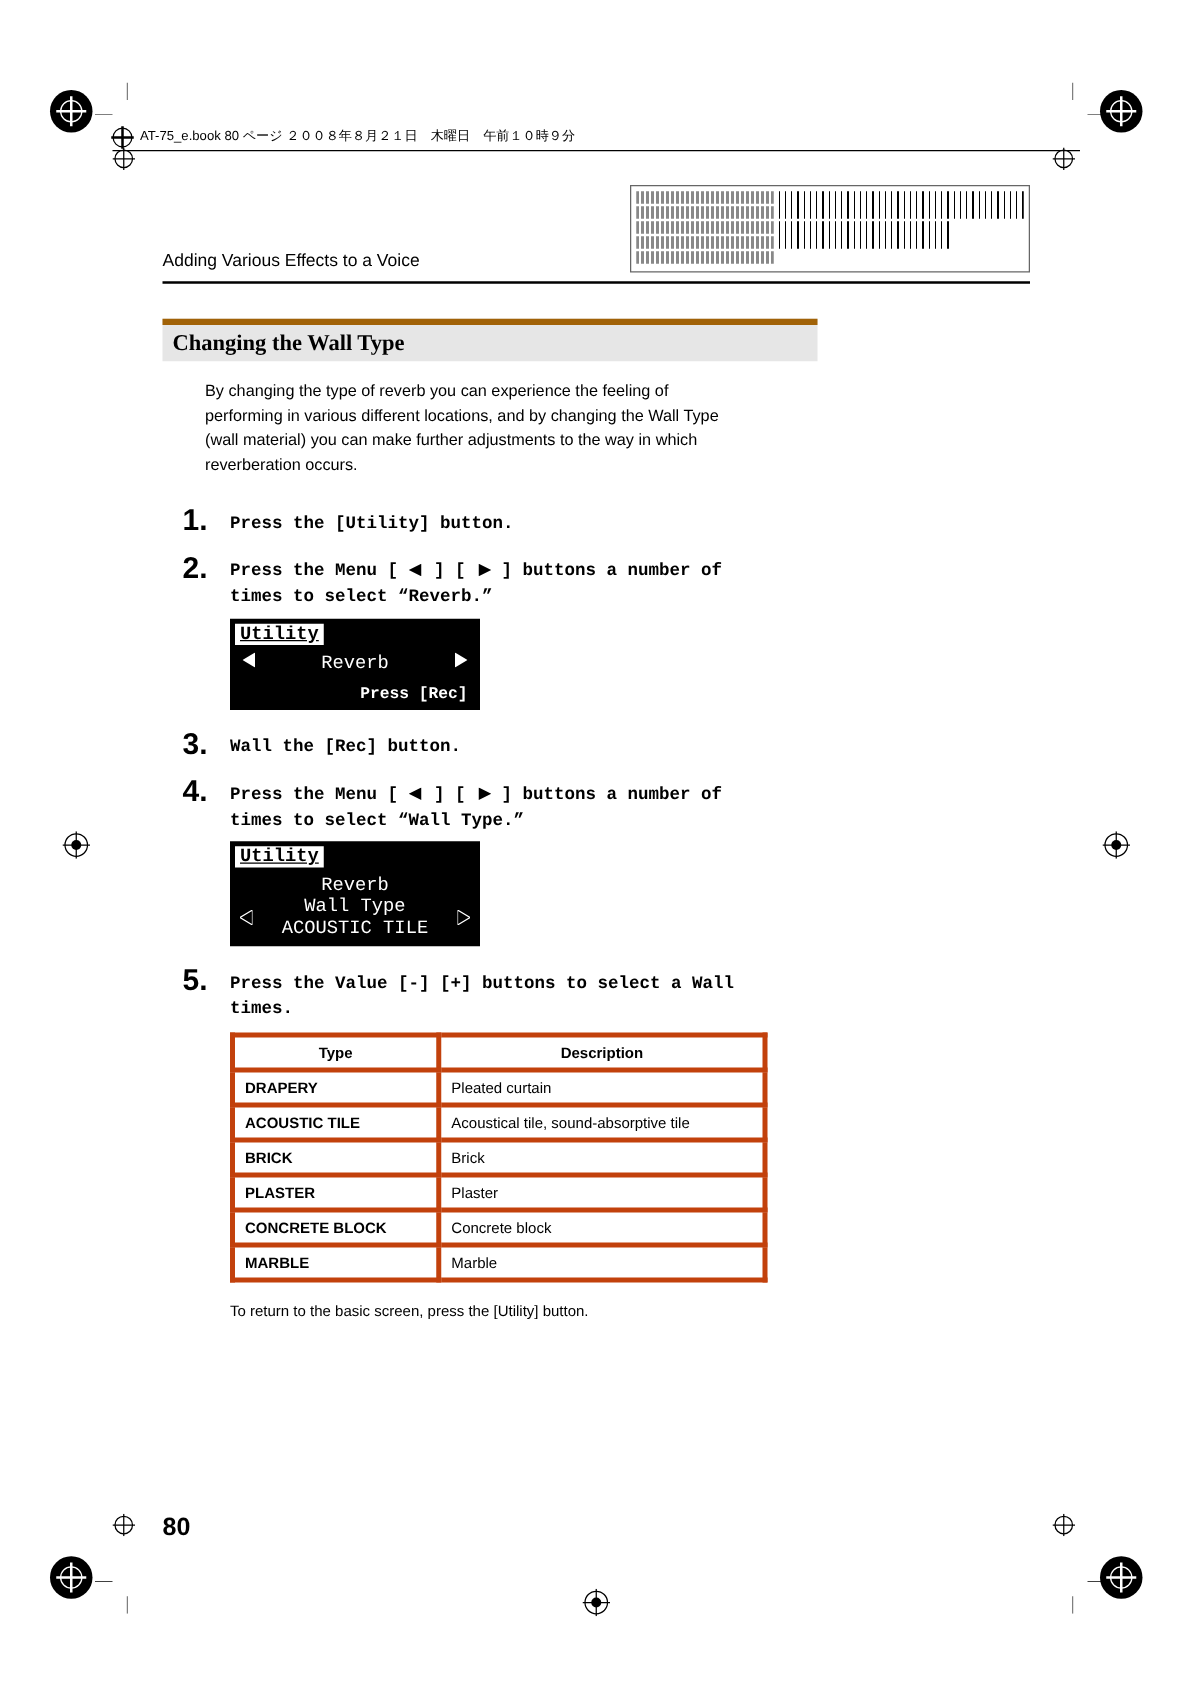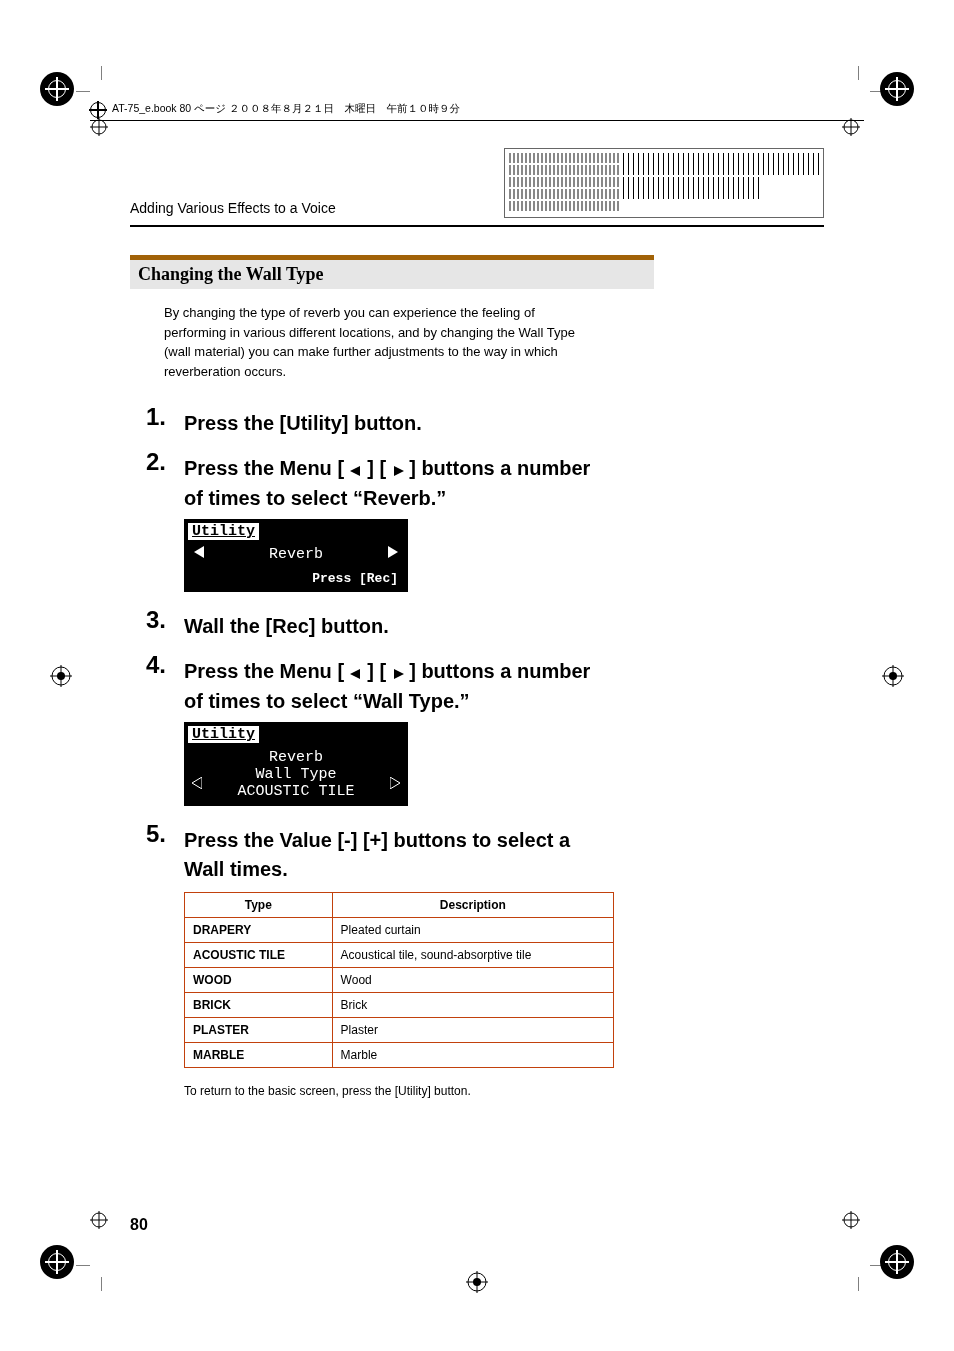--- a/index.html
+++ b/index.html
@@ -122,31 +122,31 @@
   }
   .step-num{
     font-size:24px;
     font-weight:900;
     font-family: Arial, sans-serif;
     width:36px;
     text-align:right;
     flex:0 0 auto;
   }
   .step-text{
-    font-size:20px;
+    font-size:14px;
     font-weight:bold;
-    font-family: Liberation Sans, sans-serif;
+    font-family: Liberation Mono, monospace;
     max-width:420px;
     line-height:1.45;
     padding-top:6px;
   }
   .tri{display:inline-block;vertical-align:-1px;}
   .lcd {
     margin:6px 0 14px 54px;
-    width:224px;
+    width:200px;
     background:#000;
     color:#fff;
     font-family: "Courier New", monospace;
     font-size:15px;
     padding:4px 0 6px 0;
   }
   .lcd .t{
     background:#fff;color:#000;
     display:inline-block;
     padding:0 4px;
@@ -161,40 +161,40 @@
   .lcd2 .rows .arL{position:absolute;left:8px;top:28px;}
   .lcd2 .rows .arR{position:absolute;right:8px;top:28px;}
 
   table.types{
     border-collapse:collapse;
     margin:8px 0 0 54px;
     width:430px;
     font-size:12px;
   }
   table.types th, table.types td{
-    border:1px solid #c2410c;
+    border:4px solid #c2410c;
     padding:5px 8px;
     text-align:left;
   }
   table.types th{
     font-weight:bold;
     text-align:center;
     background:#fff;
   }
   table.types td:first-child{font-weight:bold;}
   .return-note{
     margin:16px 0 0 54px;
     font-size:12px;
     font-weight:300;
   }
   .page-num{
     position:absolute;
     left:40px;
     bottom:36px;
-    font-size:16px;
+    font-size:20px;
     font-weight:900;
   }
 </style>
 </head>
 <body>
 
 <div class="reg-target big" style="left:40px;top:72px;">
     <div class="inner"></div>
   </div>
 <div class="reg-target big" style="right:40px;top:72px;">
@@ -394,32 +394,32 @@
       <tbody>
         <tr>
             <td>DRAPERY</td>
             <td>Pleated curtain</td>
           </tr>
         <tr>
             <td>ACOUSTIC TILE</td>
             <td>Acoustical tile, sound-absorptive tile</td>
           </tr>
         <tr>
-            <td>WOOD</td>
-            <td>Wood</td>
-          </tr>
-        <tr>
             <td>BRICK</td>
             <td>Brick</td>
           </tr>
         <tr>
             <td>PLASTER</td>
             <td>Plaster</td>
           </tr>
         <tr>
+            <td>CONCRETE BLOCK</td>
+            <td>Concrete block</td>
+          </tr>
+        <tr>
             <td>MARBLE</td>
             <td>Marble</td>
           </tr>
       </tbody>
     </table>
 
     <div class="return-note">To return to the basic screen, press the [Utility] button.</div>
   </div>
 
   <div class="page-num">80</div>

